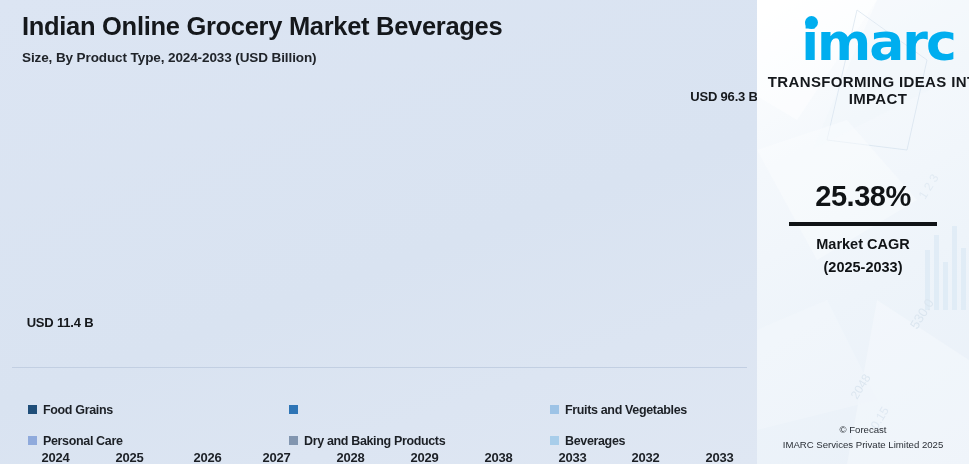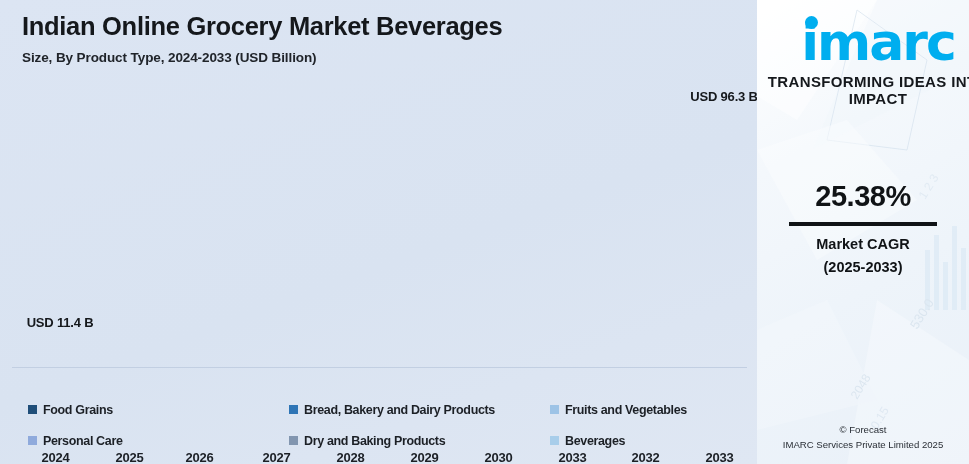--- a/index.html
+++ b/index.html
@@ -187,21 +187,21 @@
             <div class="seg" title="Bread, Bakery and Dairy Products 2026: 3.22" style="height: 8.5652px; background: rgb(46, 117, 182);"></div>
             <div class="seg" title="Fruits and Vegetables 2026: 3.04" style="height: 8.0864px; background: rgb(157, 195, 230);"></div>
             <div class="seg" title="Personal Care 2026: 2.15" style="height: 5.719px; background: rgb(143, 170, 220);"></div>
             <div class="seg" title="Dry and Baking Products 2026: 1.61" style="height: 4.2826px; background: rgb(130, 150, 176);"></div>
             <div class="seg" title="Household Products 2026: 1.25" style="height: 3.325px; background: rgb(176, 172, 168);"></div>
             <div class="seg" title="Beverages 2026: 0.72" style="height: 1.9152px; background: rgb(168, 205, 234);"></div>
             <div class="seg" title="Meat and Meat Products 2026: 0.43" style="height: 1.1438px; background: rgb(53, 59, 64);"></div>
             <div class="seg" title="Others 2026: 0.29" style="height: 0.7714px; background: rgb(94, 97, 99);"></div>
           </div>
         </div>
-        <div class="tick" style="left: 182px;">2026</div>
+        <div class="tick" style="left: 190px;">2026</div>
         <div class="bar-group" style="left: 259px;">
           <div class="bar">
             <div class="seg" title="Food Grains 2027: 6.53" style="height: 17.3698px; background: rgb(31, 78, 121);"></div>
             <div class="seg" title="Bread, Bakery and Dairy Products 2027: 4.05" style="height: 10.773px; background: rgb(46, 117, 182);"></div>
             <div class="seg" title="Fruits and Vegetables 2027: 3.83" style="height: 10.1878px; background: rgb(157, 195, 230);"></div>
             <div class="seg" title="Personal Care 2027: 2.7" style="height: 7.182px; background: rgb(143, 170, 220);"></div>
             <div class="seg" title="Dry and Baking Products 2027: 2.03" style="height: 5.3998px; background: rgb(130, 150, 176);"></div>
             <div class="seg" title="Household Products 2027: 1.58" style="height: 4.2028px; background: rgb(176, 172, 168);"></div>
             <div class="seg" title="Beverages 2027: 0.9" style="height: 2.394px; background: rgb(168, 205, 234);"></div>
             <div class="seg" title="Meat and Meat Products 2027: 0.54" style="height: 1.4364px; background: rgb(53, 59, 64);"></div>
@@ -243,21 +243,21 @@
             <div class="seg" title="Bread, Bakery and Dairy Products 2030: 7.99" style="height: 21.2534px; background: rgb(46, 117, 182);"></div>
             <div class="seg" title="Fruits and Vegetables 2030: 7.55" style="height: 20.083px; background: rgb(157, 195, 230);"></div>
             <div class="seg" title="Personal Care 2030: 5.33" style="height: 14.1778px; background: rgb(143, 170, 220);"></div>
             <div class="seg" title="Dry and Baking Products 2030: 4" style="height: 10.64px; background: rgb(130, 150, 176);"></div>
             <div class="seg" title="Household Products 2030: 3.11" style="height: 8.2726px; background: rgb(176, 172, 168);"></div>
             <div class="seg" title="Beverages 2030: 1.78" style="height: 4.7348px; background: rgb(168, 205, 234);"></div>
             <div class="seg" title="Meat and Meat Products 2030: 1.07" style="height: 2.8462px; background: rgb(53, 59, 64);"></div>
             <div class="seg" title="Others 2030: 0.69" style="height: 1.8354px; background: rgb(94, 97, 99);"></div>
           </div>
         </div>
-        <div class="tick" style="left: 481px;">2030</div>
+        <div class="tick" style="left: 481px;">2038</div>
         <div class="bar-group" style="left: 555px;">
           <div class="bar">
             <div class="seg" title="Food Grains 2031: 16.15" style="height: 42.959px; background: rgb(31, 78, 121);"></div>
             <div class="seg" title="Bread, Bakery and Dairy Products 2031: 10.03" style="height: 26.6798px; background: rgb(46, 117, 182);"></div>
             <div class="seg" title="Fruits and Vegetables 2031: 9.47" style="height: 25.1902px; background: rgb(157, 195, 230);"></div>
             <div class="seg" title="Personal Care 2031: 6.68" style="height: 17.7688px; background: rgb(143, 170, 220);"></div>
             <div class="seg" title="Dry and Baking Products 2031: 5.01" style="height: 13.3266px; background: rgb(130, 150, 176);"></div>
             <div class="seg" title="Household Products 2031: 3.9" style="height: 10.374px; background: rgb(176, 172, 168);"></div>
             <div class="seg" title="Beverages 2031: 2.23" style="height: 5.9318px; background: rgb(168, 205, 234);"></div>
             <div class="seg" title="Meat and Meat Products 2031: 1.34" style="height: 3.5644px; background: rgb(53, 59, 64);"></div>
@@ -296,21 +296,20 @@
         <div class="tick" style="left: 702px;">2033</div>
       </div>
 
     <div class="legend" id="legend">
         <div class="legend-item">
           <span class="swatch" style="background: rgb(31, 78, 121);"></span>
           <span class="legend-label">Food Grains</span>
         </div>
         <div class="legend-item">
           <span class="swatch" style="background: rgb(46, 117, 182);"></span>
-          <span class="legend-label">Bread, Bakery and Dairy Products</span>
         </div>
         <div class="legend-item">
           <span class="swatch" style="background: rgb(157, 195, 230);"></span>
           <span class="legend-label">Fruits and Vegetables</span>
         </div>
         <div class="legend-item">
           <span class="swatch" style="background: rgb(143, 170, 220);"></span>
           <span class="legend-label">Personal Care</span>
         </div>
         <div class="legend-item">

